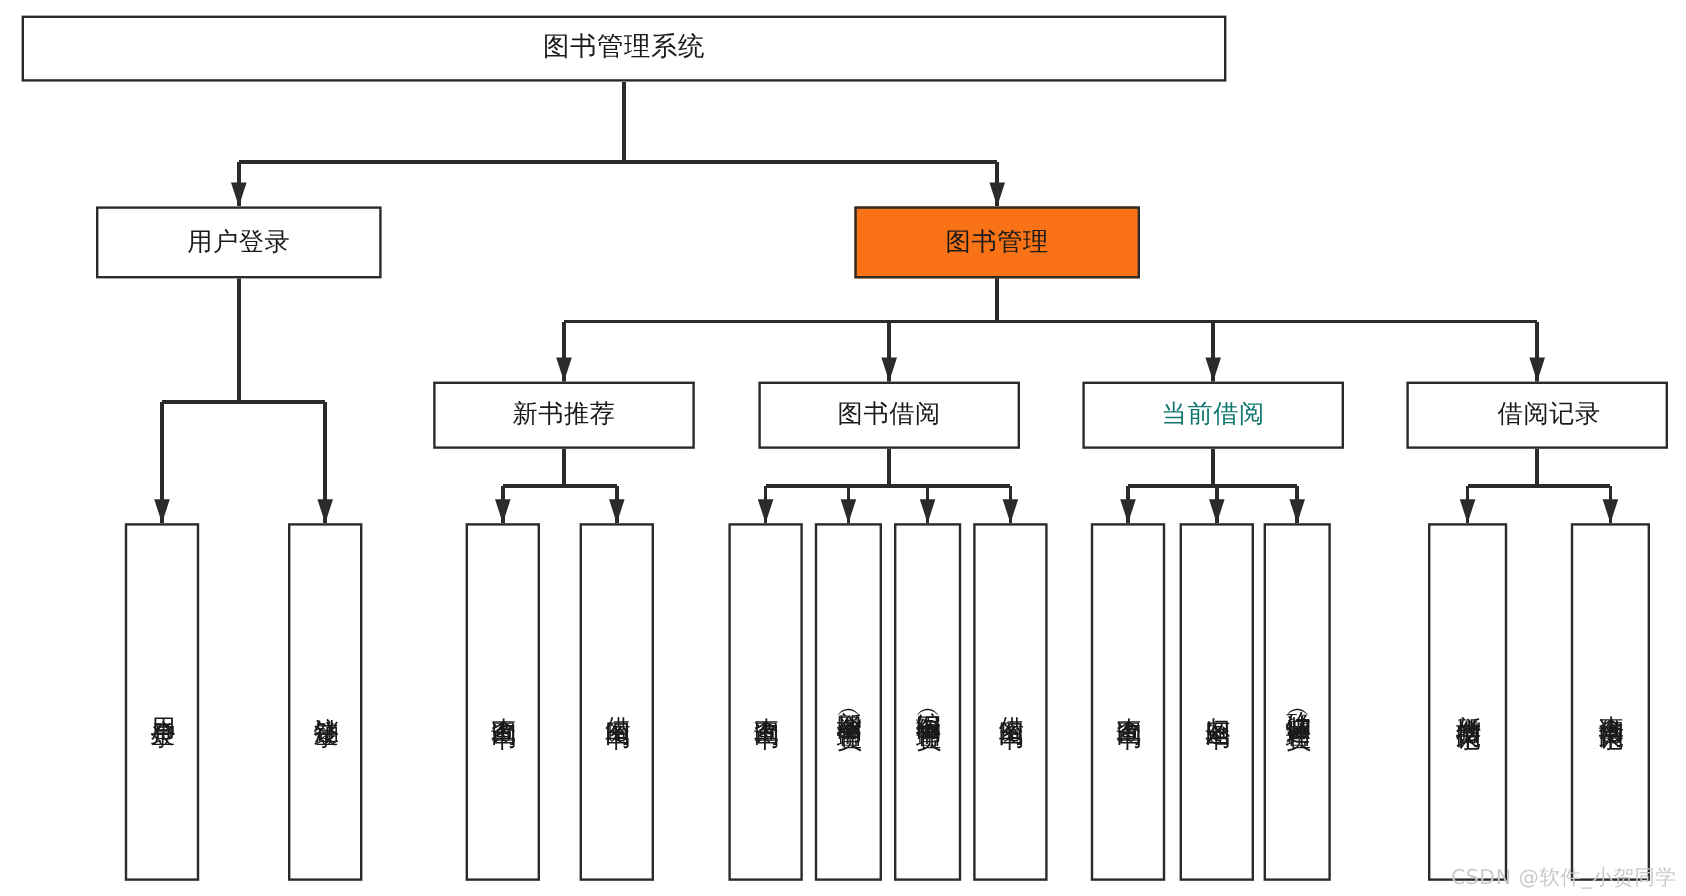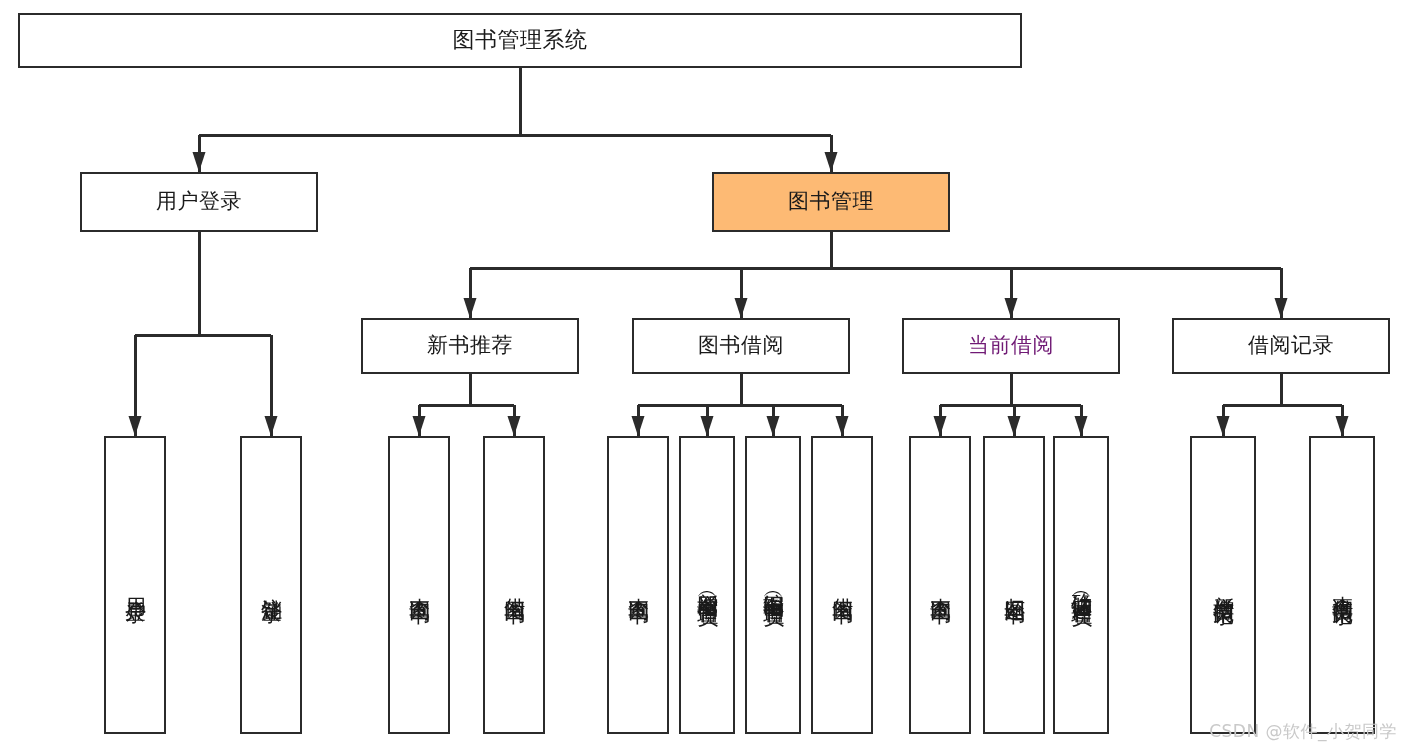--- a/index.html
+++ b/index.html
@@ -127,31 +127,31 @@
       <polygon points="1335.5,416 1348.5,416 1342,436" fill="#2b2b2b"></polygon>
     </svg>
 
   <div class="node horizontal root" style="left: 18px; top: 13px; width: 1004px; height: 55px; border-color: rgb(43, 43, 43); background: rgb(255, 255, 255); color: rgb(26, 26, 26);">
     <span class="label">图书管理系统</span>
   </div>
 
   <div class="node horizontal" style="left: 80px; top: 172px; width: 238px; height: 60px; border-color: rgb(43, 43, 43); background: rgb(255, 255, 255); color: rgb(26, 26, 26);">
     <span class="label">用户登录</span>
   </div>
-  <div class="node horizontal" style="left: 712px; top: 172px; width: 238px; height: 60px; border-color: rgb(43, 43, 43); background: #fdba74; color: rgb(26, 26, 26);">
+  <div class="node horizontal" style="left: 712px; top: 172px; width: 238px; height: 60px; border-color: rgb(43, 43, 43); background: #f97316; color: rgb(26, 26, 26);">
     <span class="label">图书管理</span>
   </div>
 
   <div class="node horizontal" style="left: 632px; top: 318px; width: 218px; height: 56px; border-color: rgb(43, 43, 43); background: rgb(255, 255, 255); color: rgb(26, 26, 26);">
     <span class="label">图书借阅</span>
   </div>
   <div class="node horizontal" style="left: 361px; top: 318px; width: 218px; height: 56px; border-color: rgb(43, 43, 43); background: rgb(255, 255, 255); color: rgb(26, 26, 26);">
     <span class="label">新书推荐</span>
   </div>
-  <div class="node horizontal" style="left: 902px; top: 318px; width: 218px; height: 56px; border-color: rgb(43, 43, 43); background: rgb(255, 255, 255); color: #701a75;">
+  <div class="node horizontal" style="left: 902px; top: 318px; width: 218px; height: 56px; border-color: rgb(43, 43, 43); background: rgb(255, 255, 255); color: #0f766e;">
     <span class="label">当前借阅</span>
   </div>
   <div class="node horizontal" style="left: 1172px; top: 318px; width: 218px; height: 56px; border-color: rgb(43, 43, 43); background: rgb(255, 255, 255); color: rgb(26, 26, 26); padding-left: 20px;">
     <span class="label">借阅记录</span>
   </div>
 
   <div class="node vertical" style="left: 104px; top: 436px; width: 62px; height: 298px; border-color: rgb(43, 43, 43); background: rgb(255, 255, 255); color: rgb(26, 26, 26);">
     <span class="label">用户登录</span>
   </div>
   <div class="node vertical" style="left: 240px; top: 436px; width: 62px; height: 298px; border-color: rgb(43, 43, 43); background: rgb(255, 255, 255); color: rgb(26, 26, 26);">

